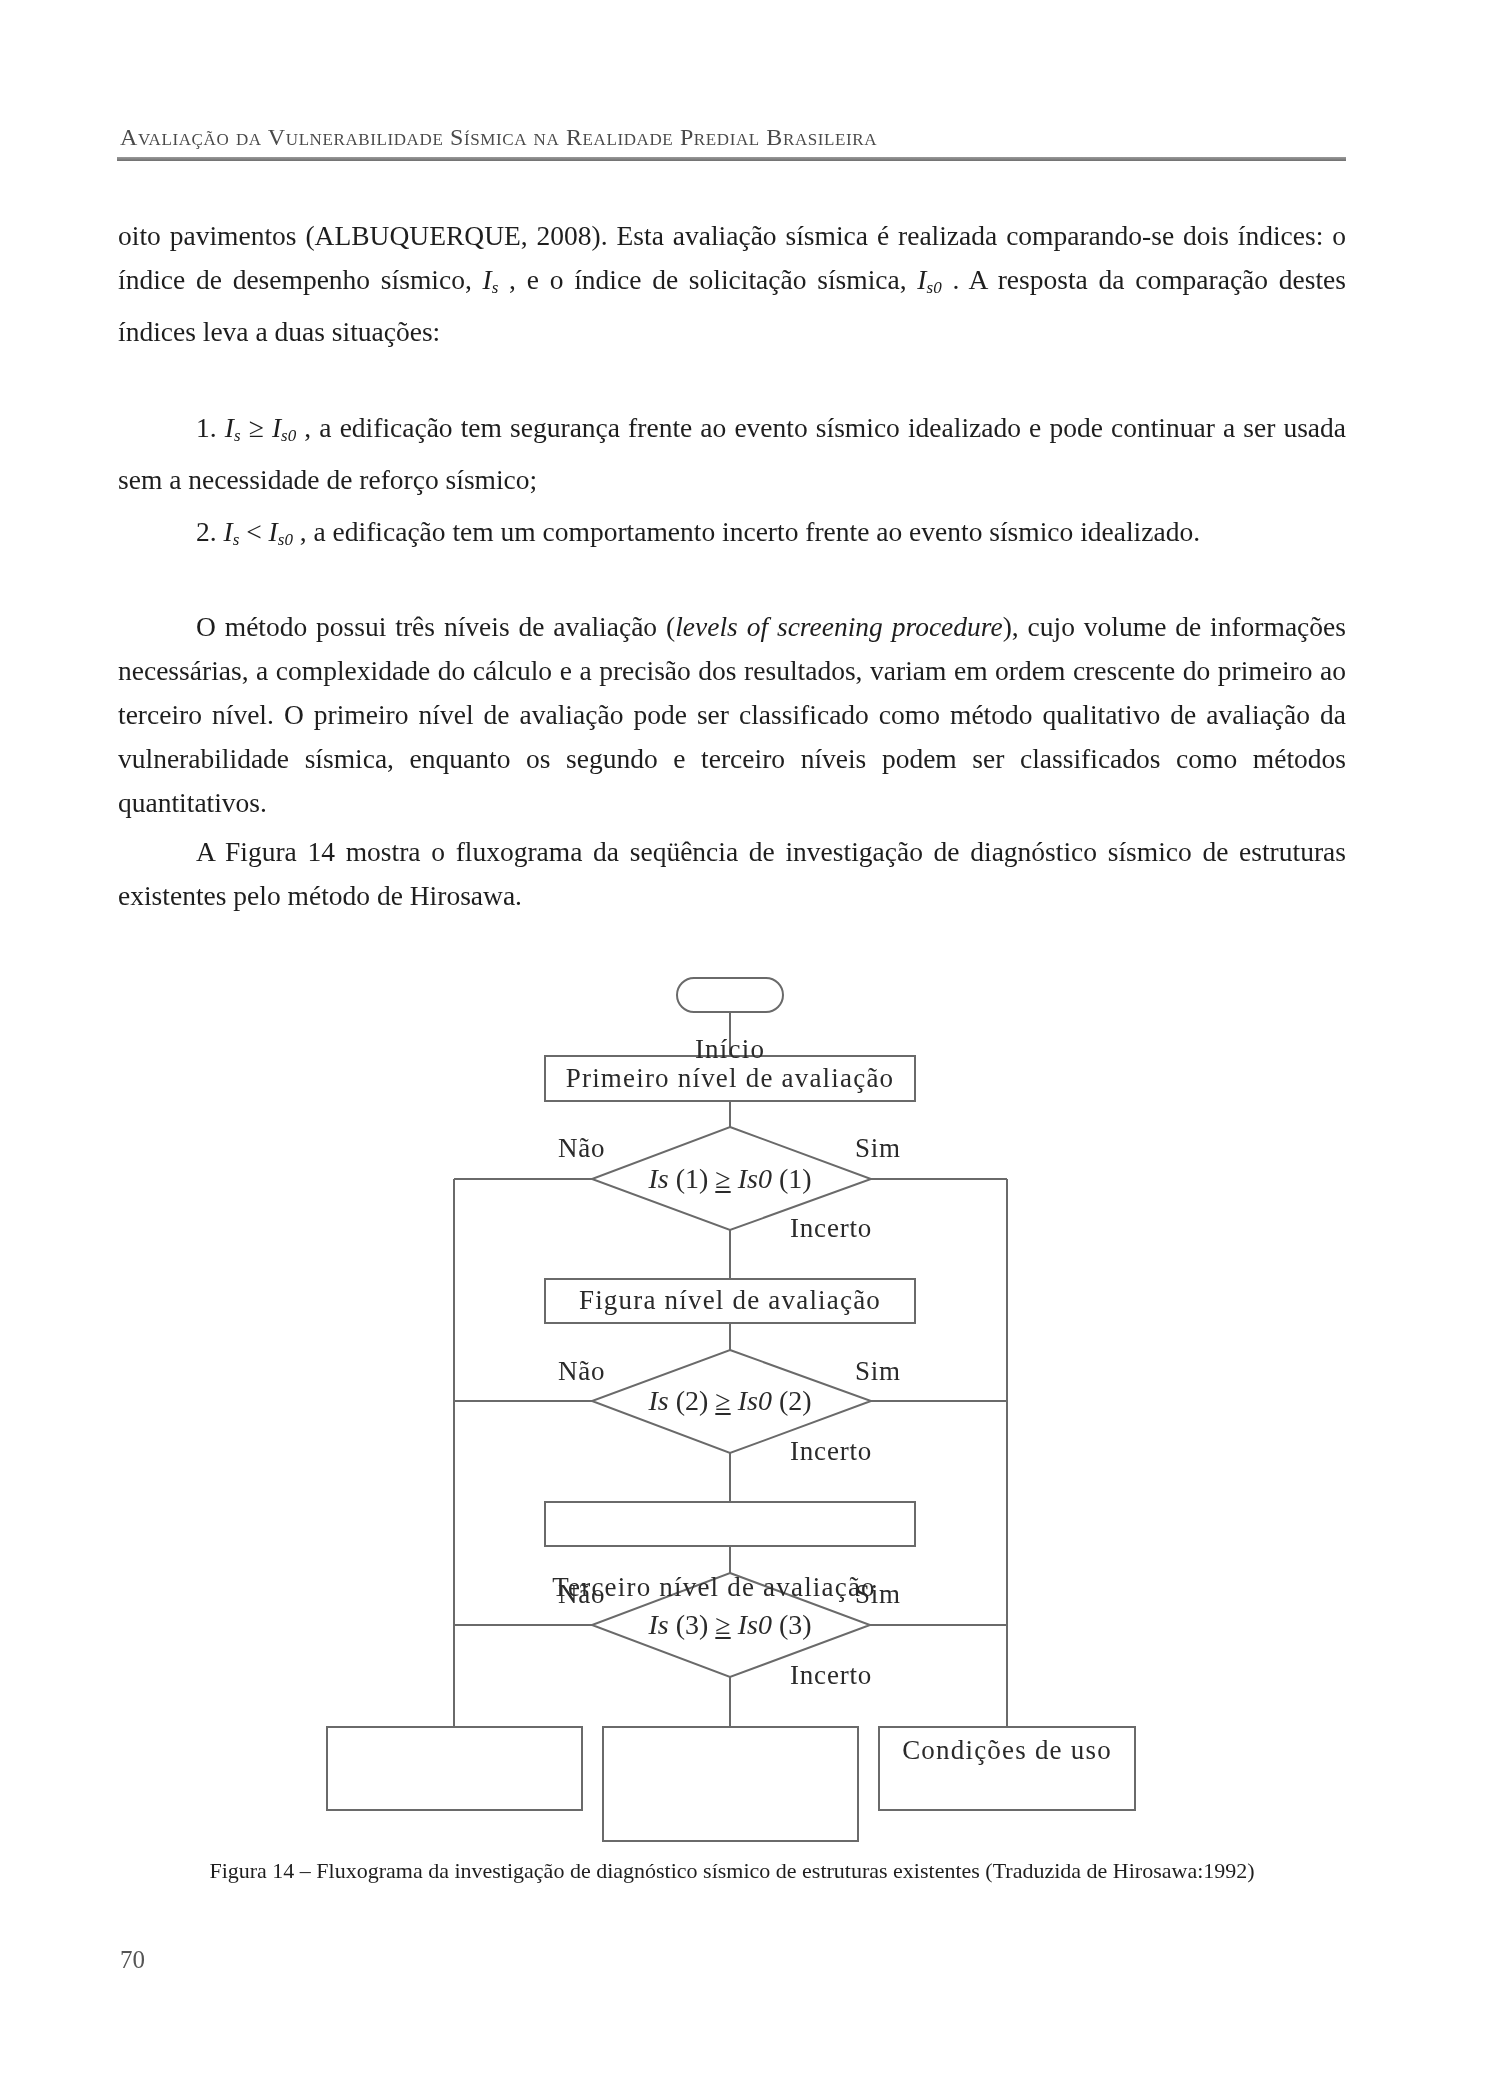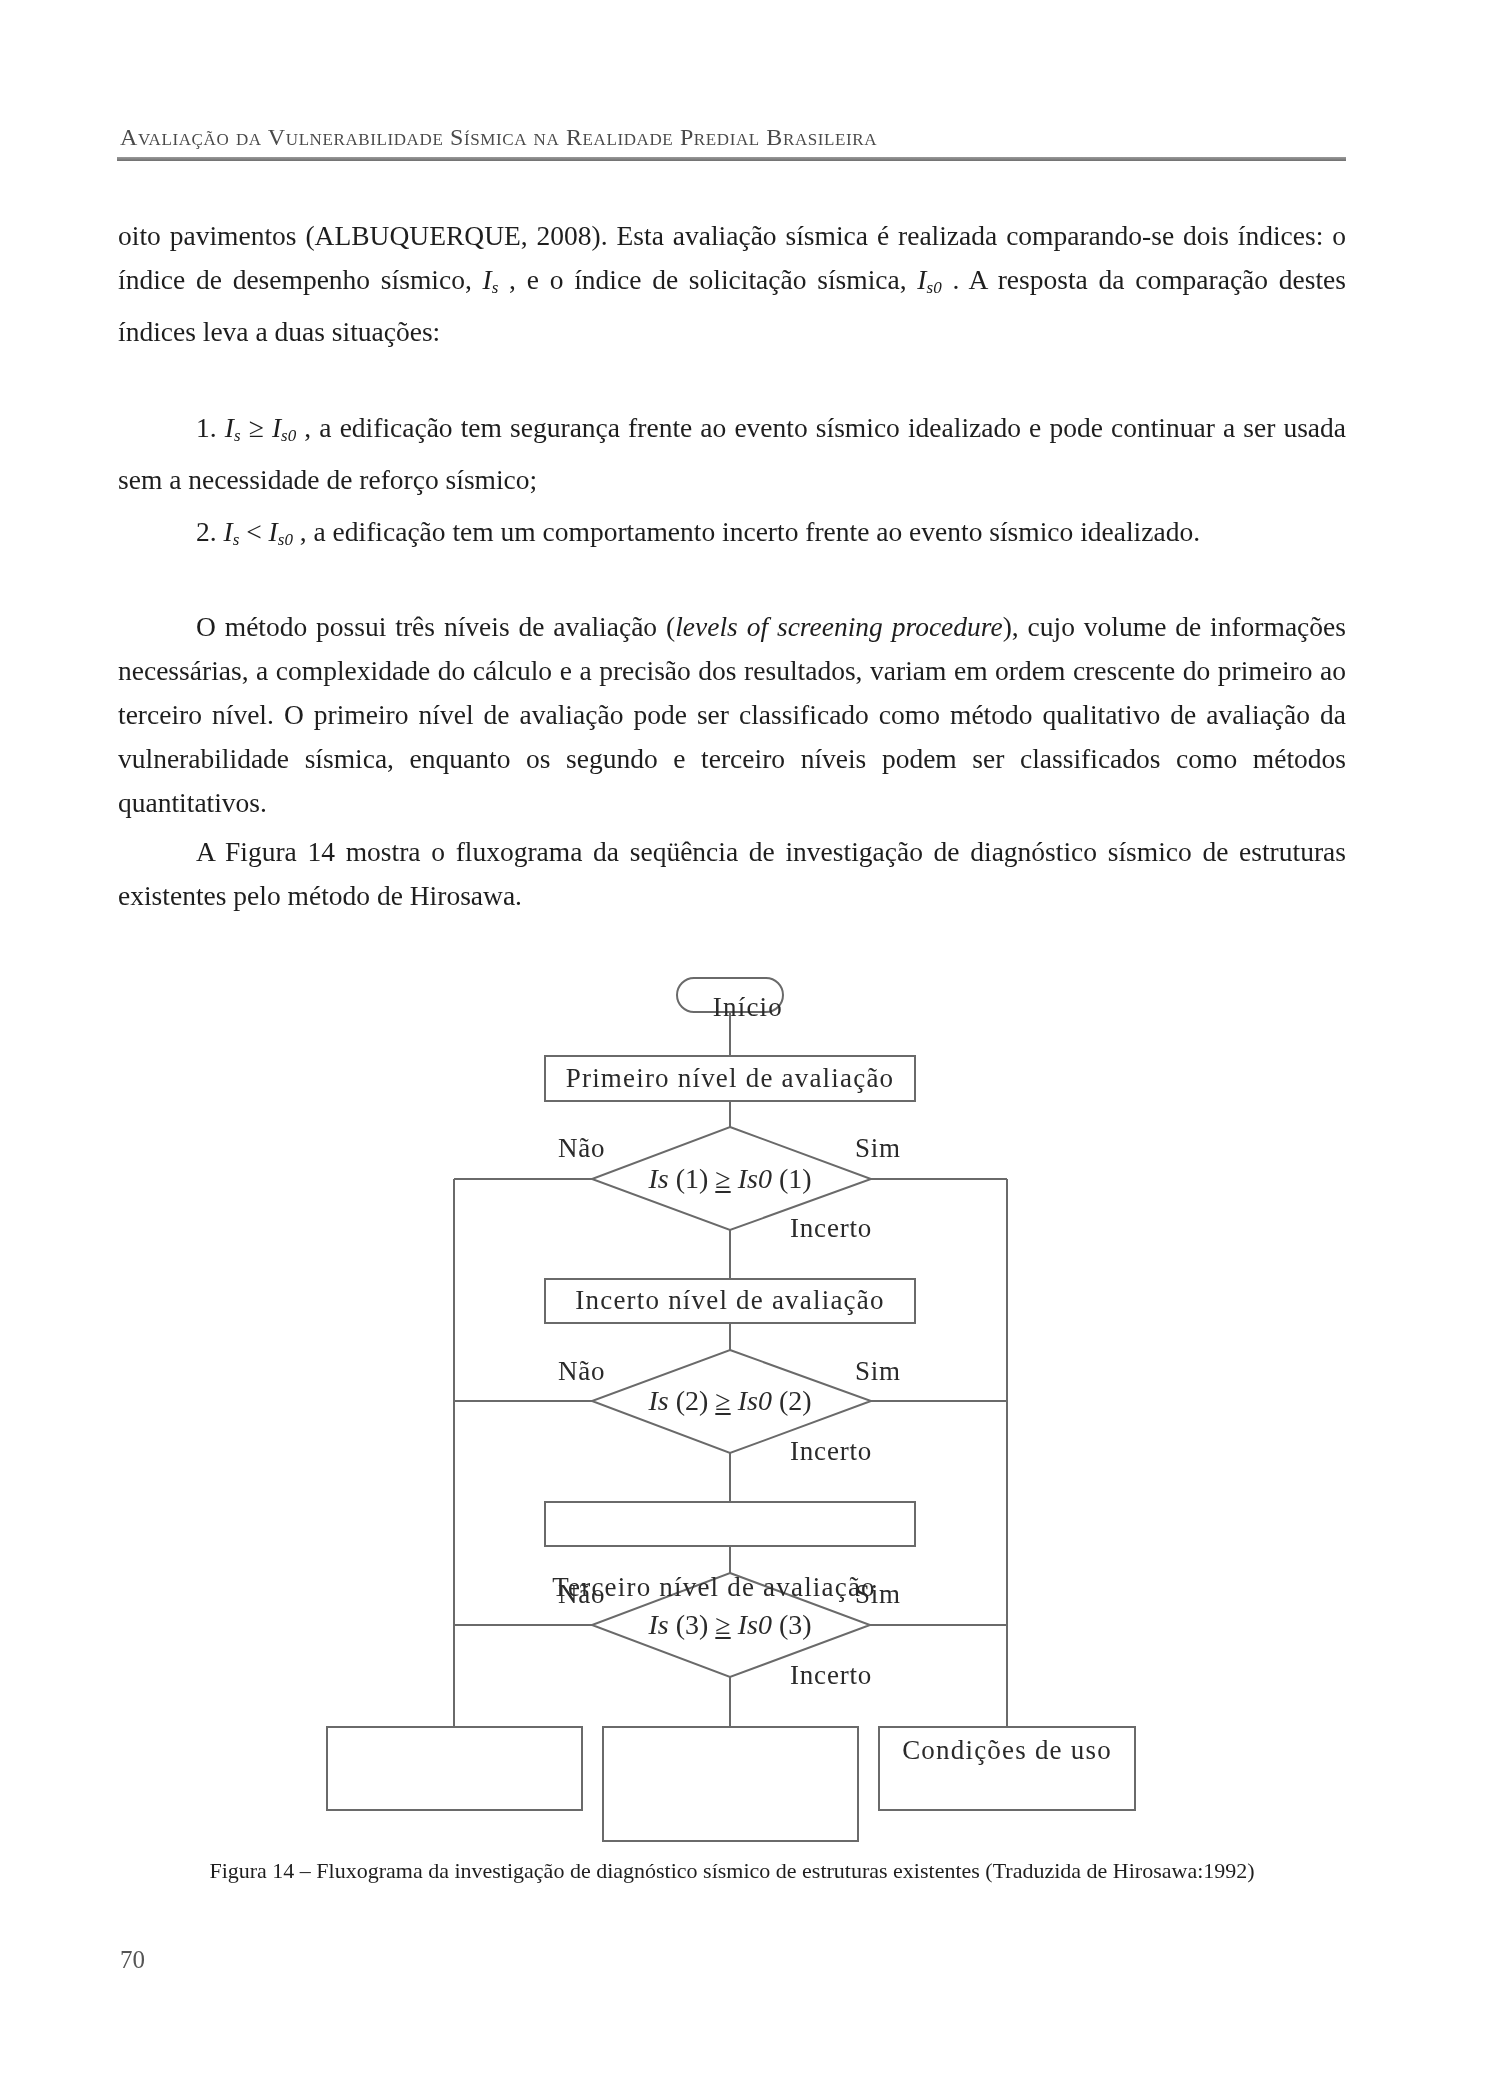--- a/index.html
+++ b/index.html
@@ -87,29 +87,29 @@
       <line x1="871" y1="1401" x2="1007" y2="1401"></line>
       <line x1="870" y1="1625" x2="1007" y2="1625"></line>
       <line x1="1007" y1="1179" x2="1007" y2="1727"></line>
 
       <rect x="327" y="1727" width="255" height="83"></rect>
       <rect x="603" y="1727" width="255" height="114"></rect>
       <rect x="879" y="1727" width="256" height="83"></rect>
     </g>
   </svg>
 
-  <div class="fc-text" style="left:677px; top:990px; width:106px; line-height:34px;text-align:right;">Início</div>
+  <div class="fc-text" style="left:677px; top:1032px; width:106px; line-height:34px;">Início</div>
 
   <div class="fc-text" style="left:545px; top:1062px; width:370px;">Primeiro nível de avaliação</div>
   <div class="fc-label" style="left:558px; top:1133px;">Não</div>
   <div class="fc-label" style="left:855px; top:1133px;">Sim</div>
   <div class="fc-cond" style="left:610px; top:1164px;"><i>Is</i> <span>(1)</span> <span class="ge">≥</span> <i>Is0</i> <span>(1)</span></div>
   <div class="fc-label" style="left:790px; top:1213px;">Incerto</div>
 
-  <div class="fc-text" style="left:545px; top:1284px; width:370px;">Incerto nível de avaliação</div>
+  <div class="fc-text" style="left:545px; top:1284px; width:370px;">Figura nível de avaliação</div>
   <div class="fc-label" style="left:558px; top:1356px;">Não</div>
   <div class="fc-label" style="left:855px; top:1356px;">Sim</div>
   <div class="fc-cond" style="left:610px; top:1386px;"><i>Is</i> <span>(2)</span> <span class="ge">≥</span> <i>Is0</i> <span>(2)</span></div>
   <div class="fc-label" style="left:790px; top:1436px;">Incerto</div>
 
   <div class="fc-text" style="left:545px; top:1563px; width:338px;margin-top:8px;">Terceiro nível de avaliação</div>
   <div class="fc-label" style="left:558px; top:1579px;">Não</div>
   <div class="fc-label" style="left:855px; top:1579px;">Sim</div>
   <div class="fc-cond" style="left:610px; top:1610px;"><i>Is</i> <span>(3)</span> <span class="ge">≥</span> <i>Is0</i> <span>(3)</span></div>
   <div class="fc-label" style="left:790px; top:1660px;">Incerto</div>

